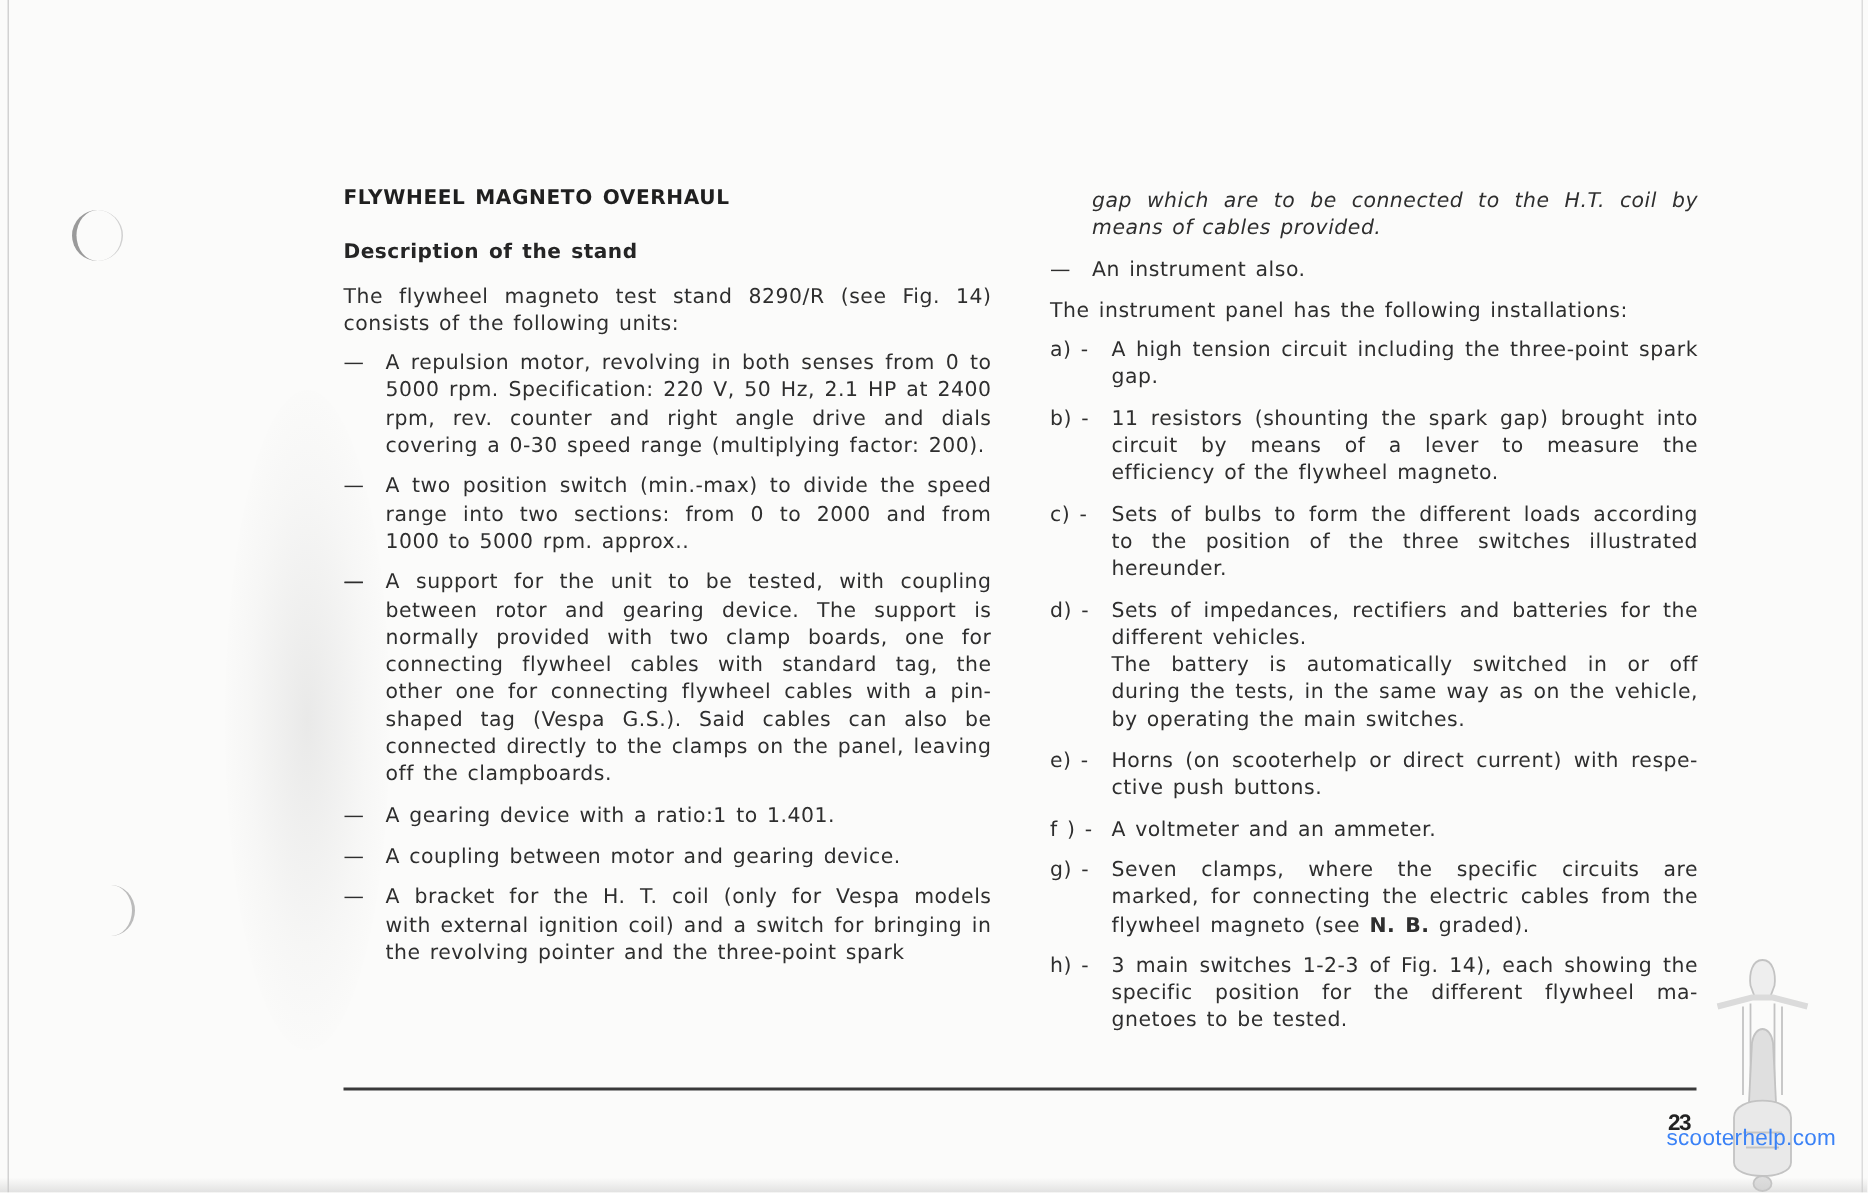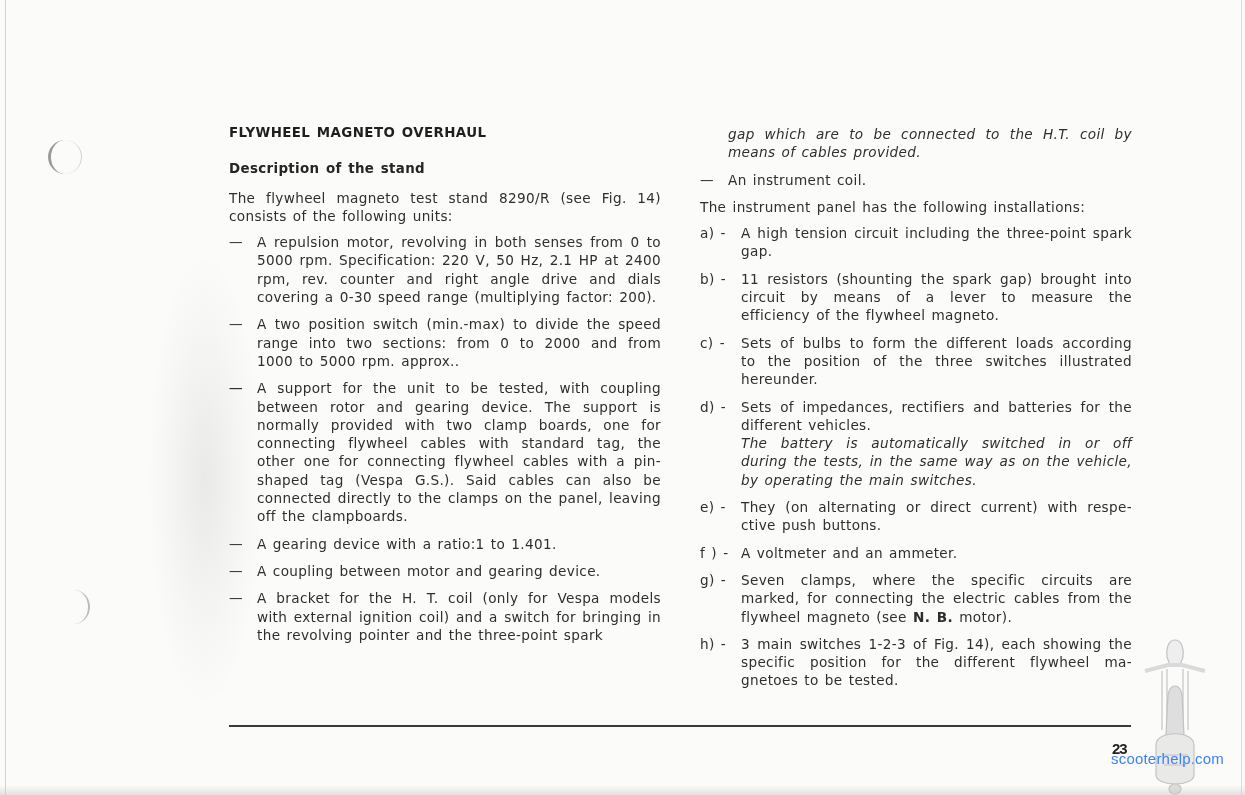--- a/index.html
+++ b/index.html
@@ -111,21 +111,20 @@
       text-align: justify;
     }
     .letter-item .marker {
       position: absolute;
       left: 0;
       top: 0;
       white-space: nowrap;
     }
     .letter-item .extra {
       display: block;
-      font-style: italic;
     }
     .bold { font-weight: bold; }
     .rule {
       position: absolute;
       left: 229px;
       top: 725px;
       width: 902px;
       height: 2px;
       background: #3a3a3a;
     }
@@ -205,21 +204,21 @@
   <div class="dash-item">
     <span class="dash">—</span>
     <span>A bracket for the H. T. coil (only for Vespa models with external ignition coil) and a switch for bringing in the revolving pointer and the three-point spark</span>
   </div>
 </div>
 
 <div class="column col-right" style="top:77px;">
   <div class="cont">gap which are to be connected to the H.T. coil by means of cables provided.</div>
   <div class="dash-item">
     <span class="dash">—</span>
-    <span>An instrument coil.</span>
+    <span>An instrument also.</span>
   </div>
   <p>The instrument panel has the following installations:</p>
 
   <div class="letter-item">
     <span class="marker">a) -</span>
     <span>A high tension circuit including the three-point spark gap.</span>
   </div>
   <div class="letter-item">
     <span class="marker">b) -</span>
     <span>11 resistors (shounting the spark gap) brought into circuit by means of a lever to measure the efficiency of the flywheel magneto.</span>
@@ -228,29 +227,29 @@
     <span class="marker">c) -</span>
     <span>Sets of bulbs to form the different loads according to the position of the three switches illustrated hereunder.</span>
   </div>
   <div class="letter-item">
     <span class="marker">d) -</span>
     <span>Sets of impedances, rectifiers and batteries for the different vehicles.</span>
     <span class="extra">The battery is automatically switched in or off during the tests, in the same way as on the vehicle, by operating the main switches.</span>
   </div>
   <div class="letter-item">
     <span class="marker">e) -</span>
-    <span>They (on alternating or direct current) with respe-ctive push buttons.</span>
+    <span>Horns (on scooterhelp or direct current) with respe-ctive push buttons.</span>
   </div>
   <div class="letter-item">
     <span class="marker">f ) -</span>
     <span>A voltmeter and an ammeter.</span>
   </div>
   <div class="letter-item">
     <span class="marker">g) -</span>
-    <span>Seven clamps, where the specific circuits are marked, for connecting the electric cables from the flywheel magneto (see </span><span class="bold">N. B.</span><span> motor).</span>
+    <span>Seven clamps, where the specific circuits are marked, for connecting the electric cables from the flywheel magneto (see </span><span class="bold">N. B.</span><span> graded).</span>
   </div>
   <div class="letter-item">
     <span class="marker">h) -</span>
     <span>3 main switches 1-2-3 of Fig. 14), each showing the specific position for the different flywheel ma-gnetoes to be tested.</span>
   </div>
 </div>
 
 <div class="rule"></div>
 
 <svg class="watermark-logo" viewBox="0 0 70 160">

